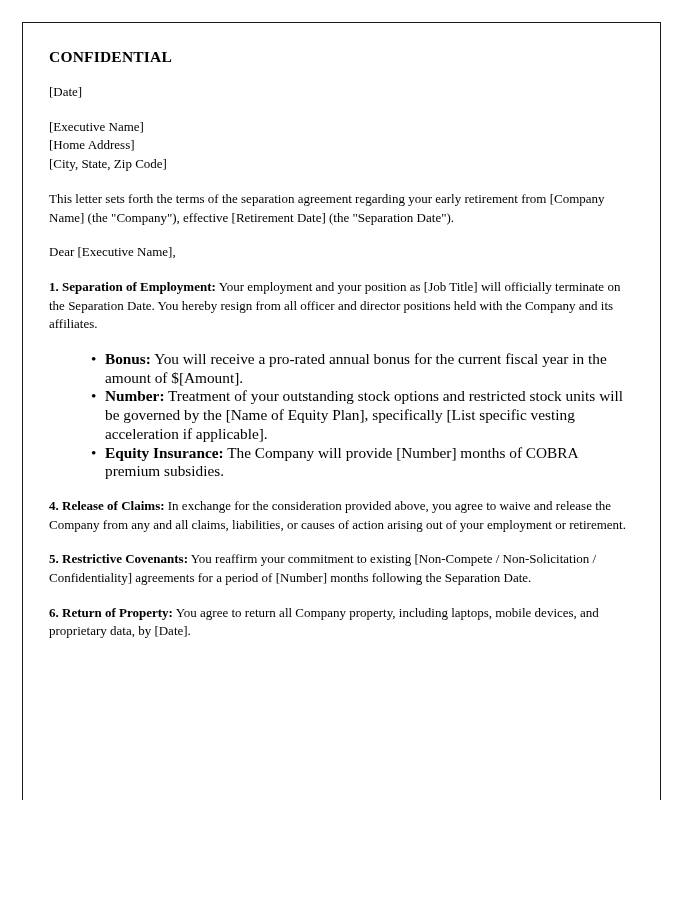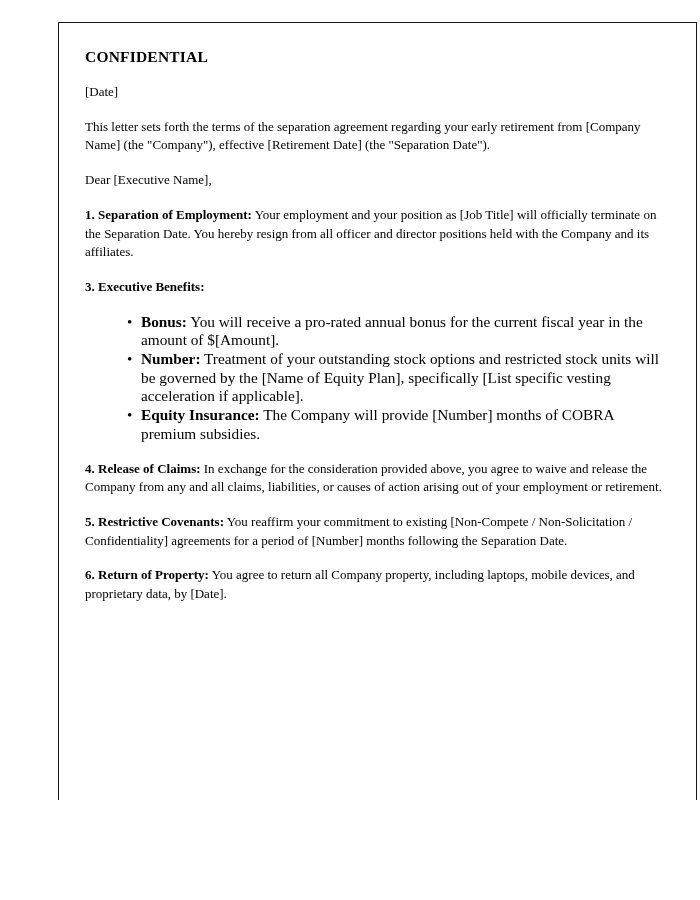--- a/index.html
+++ b/index.html
@@ -20,21 +20,20 @@
     left: 22px;
     top: 22px;
     width: 639px;
     height: 778px;
     border-left: 1.5px solid #1a1a1a;
     border-top: 1.5px solid #1a1a1a;
     border-right: 1.5px solid #1a1a1a;
     border-bottom: none;
     box-sizing: border-box;
     background: #ffffff;
-    margin-left: 36px;
   }
 
   .doc-body {
     padding: 24px 26px 0 26px;
     box-sizing: border-box;
   }
 
   .confidential-heading {
     font-size: 15.5px;
     font-weight: bold;
@@ -85,39 +84,39 @@
 <div class="page-frame">
   <div class="doc-body">
 
     <div class="confidential-heading">CONFIDENTIAL</div>
 
     <p class="para">
       <span>[Date]</span>
     </p>
 
     <p class="para">
+      <span class="addr-line">[Executive Name]</span>
+      <span class="addr-line">[Home Address]</span>
+      <span class="addr-line">[City, State, Zip Code]</span>
     </p>
 
     <p class="para">
       <span>This letter sets forth the terms of the separation agreement regarding your early retirement from [Company Name] (the "Company"), effective [Retirement Date] (the "Separation Date").</span>
     </p>
 
     <p class="para">
       <span>Dear [Executive Name],</span>
     </p>
 
     <p class="para">
       <span class="lead">1. Separation of Employment:</span>
       <span>Your employment and your position as [Job Title] will officially terminate on the Separation Date. You hereby resign from all officer and director positions held with the Company and its affiliates.</span>
     </p>
 
 
-    <p class="para">
-      <span class="lead">3. Executive Benefits:</span>
-    </p>
 
     <ul class="benefits">
       <li>
         <span class="bullet-marker">•</span>
         <span class="lead">Bonus:</span>
         <span>You will receive a pro-rated annual bonus for the current fiscal year in the amount of $[Amount].</span>
       </li>
       <li>
         <span class="bullet-marker">•</span>
         <span class="lead">Number:</span>

